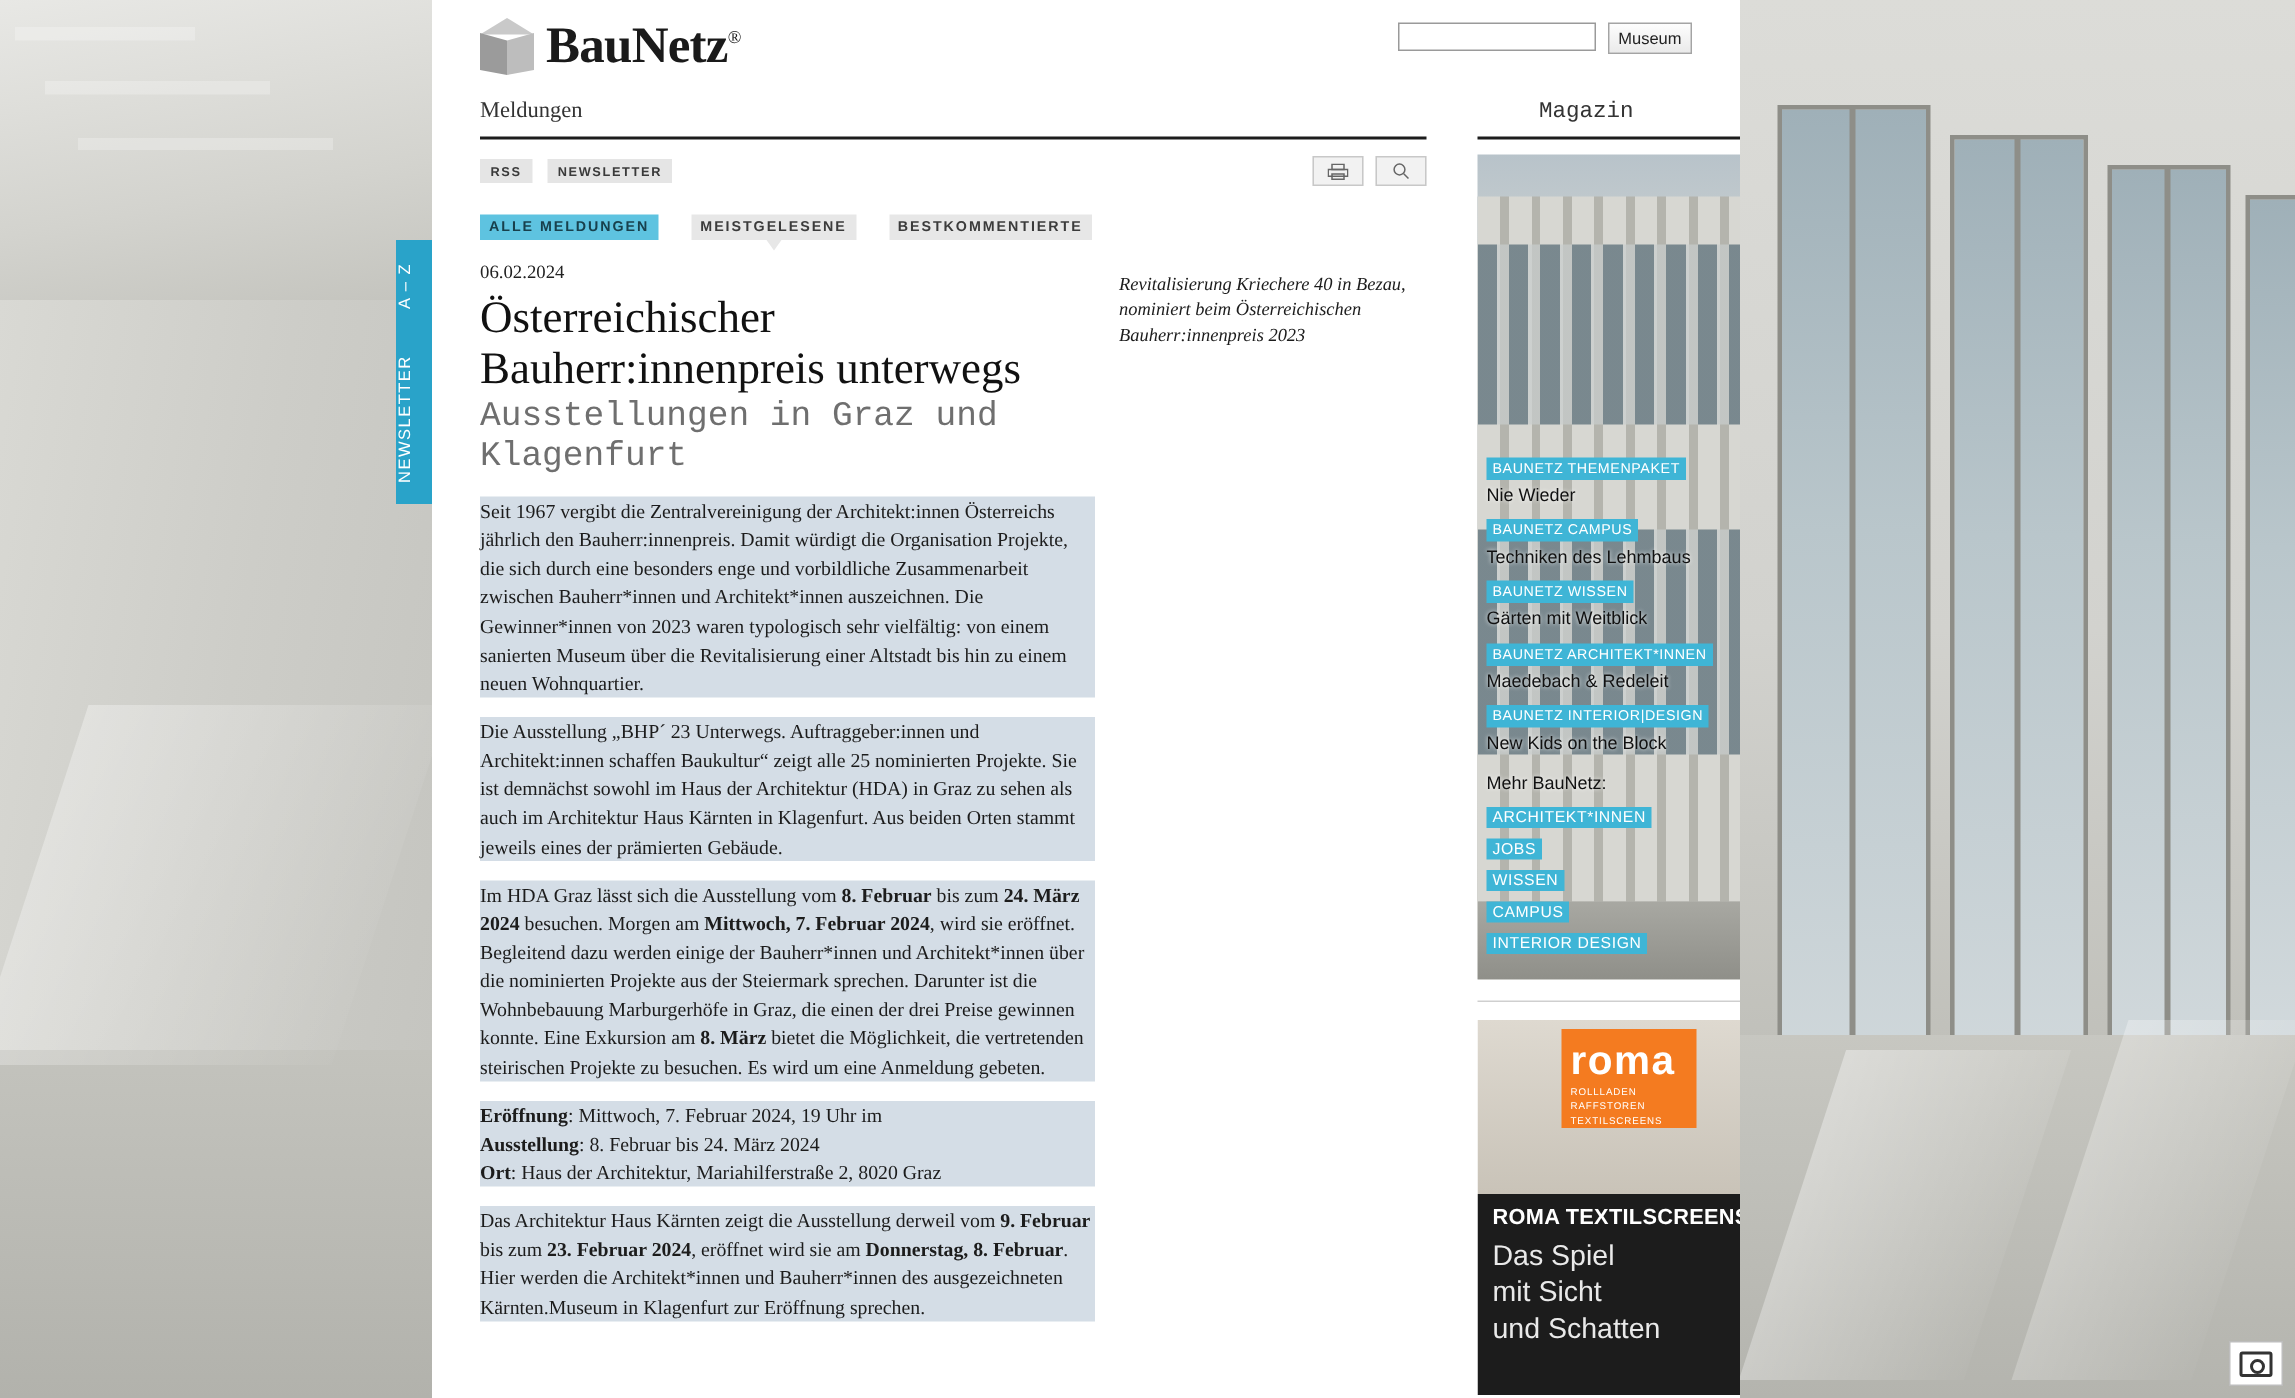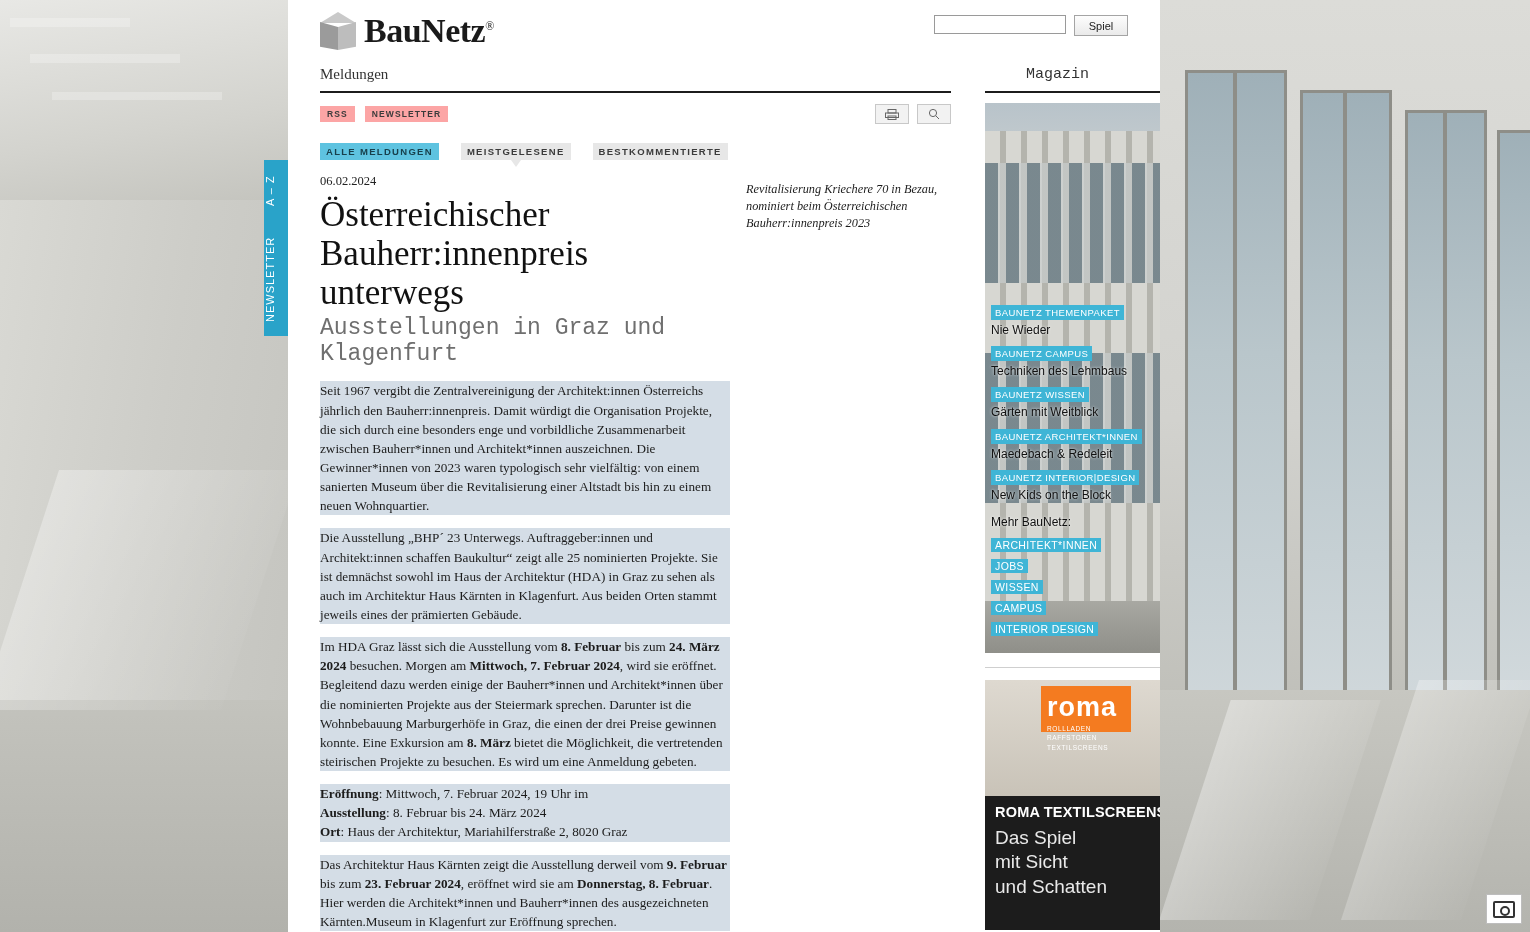--- a/index.html
+++ b/index.html
@@ -196,21 +196,21 @@
     margin: 0 0 10px 0;
   }
 
   .chiprow {
     display: flex;
     align-items: center;
     gap: 10px;
     height: 22px;
   }
   .chip {
-    background: #fca5a5;
+    background: #e5e5e5;
     color: #3b3b3b;
     font-size: 8.5px;
     letter-spacing: 1.1px;
     font-weight: bold;
     padding: 3px 7px;
     cursor: pointer;
   }
   .icon-btns {
     margin-left: auto;
     display: flex;
@@ -267,21 +267,21 @@
 
   .date {
     font-family: "Liberation Serif", serif;
     font-size: 12.5px;
     color: #222;
     margin-bottom: 6px;
   }
   h1.title {
     font-family: "Liberation Serif", serif;
     font-weight: normal;
-    font-size: 35px;
+    font-size: 30px;
     line-height: 1.12;
     margin: 0 0 2px 0;
     color: #111;
   }
   h2.subtitle {
     font-family: Liberation Mono, monospace;
     font-weight: normal;
     font-size: 23px;
     line-height: 1.15;
     margin: 0 0 14px 0;
@@ -411,21 +411,21 @@
     position: relative;
     overflow: hidden;
   }
   .ad-top {
     position: absolute; left: 0; top: 0;
     width: 200px; height: 116px;
     background: linear-gradient(180deg,#ded9d0,#c9c3b8);
   }
   .ad-sign {
     position: absolute; left: 56px; top: 6px;
-    width: 90px; height: 46px;
+    width: 90px; height: 66px;
     background: #f47b20;
   }
   .ad-sign .roma {
     color: #fff;
     font-size: 27px;
     font-weight: bold;
     letter-spacing: 1px;
     padding: 6px 0 0 6px;
     font-family: "Liberation Sans", sans-serif;
   }
@@ -523,21 +523,21 @@
         <div class="top"></div>
             <div class="lf"></div>
             <div class="rt"></div>
       </div>
       <div class="logo-text">
         <span>BauNetz</span><sup>®</sup>
       </div>
     </div>
     <div class="search-box">
       <input class="search-input" type="text" value="" placeholder="" style="">
-      <button class="search-btn">Spiel</button>
+      <button class="search-btn">Museum</button>
     </div>
   </div>
 
   <div class="cols">
 
     <div class="col-main">
 
       <div class="nav-row">Meldungen</div>
       <div class="rule-strong"></div>
 
@@ -595,21 +595,21 @@
         <div class="article-media">
           <figure class="fig">
             <span class="ph ph1">
               
               
               
               
               
               
             </span>
-            <figcaption>Revitalisierung Kriechere 70 in Bezau, nominiert beim Österreichischen Bauherr:innenpreis 2023</figcaption>
+            <figcaption>Revitalisierung Kriechere 40 in Bezau, nominiert beim Österreichischen Bauherr:innenpreis 2023</figcaption>
           </figure>
 
 
           <figure class="fig">
             <span class="ph ph3">
               
               
               
               
             </span>

